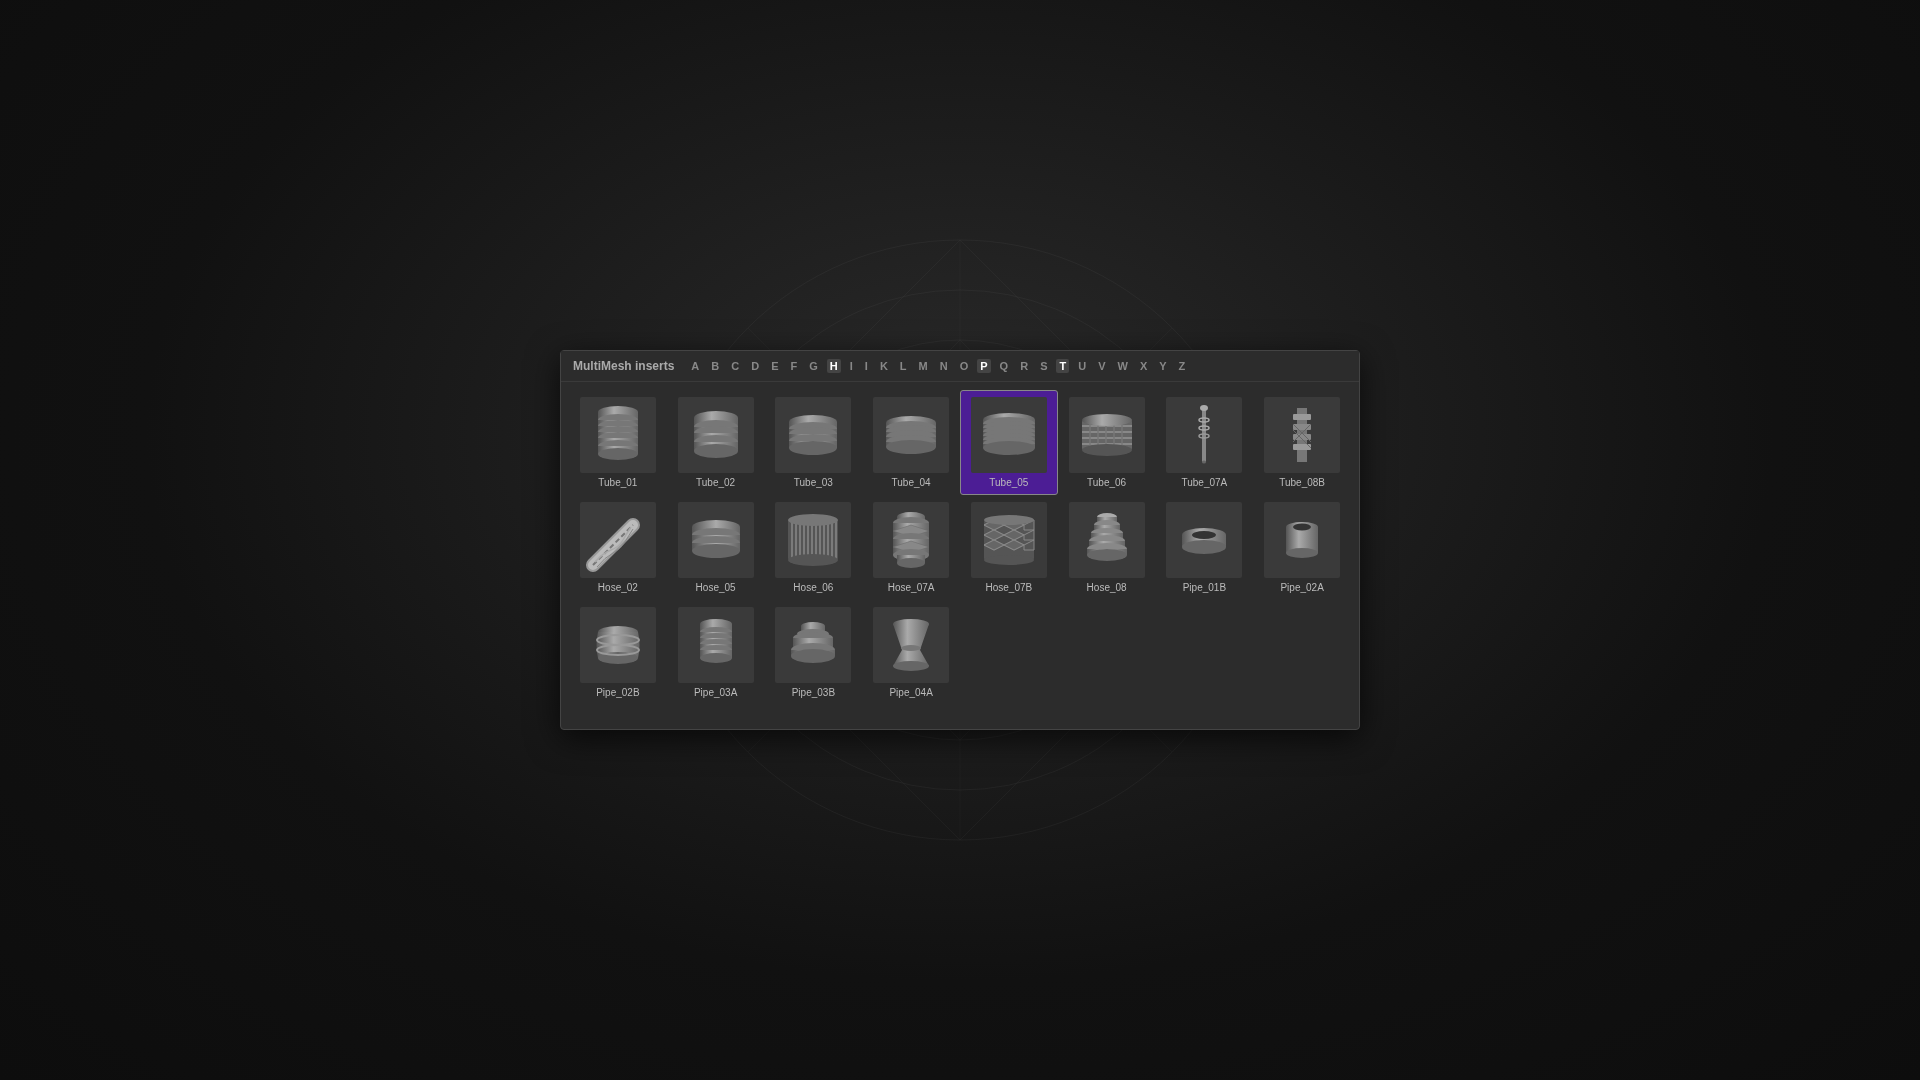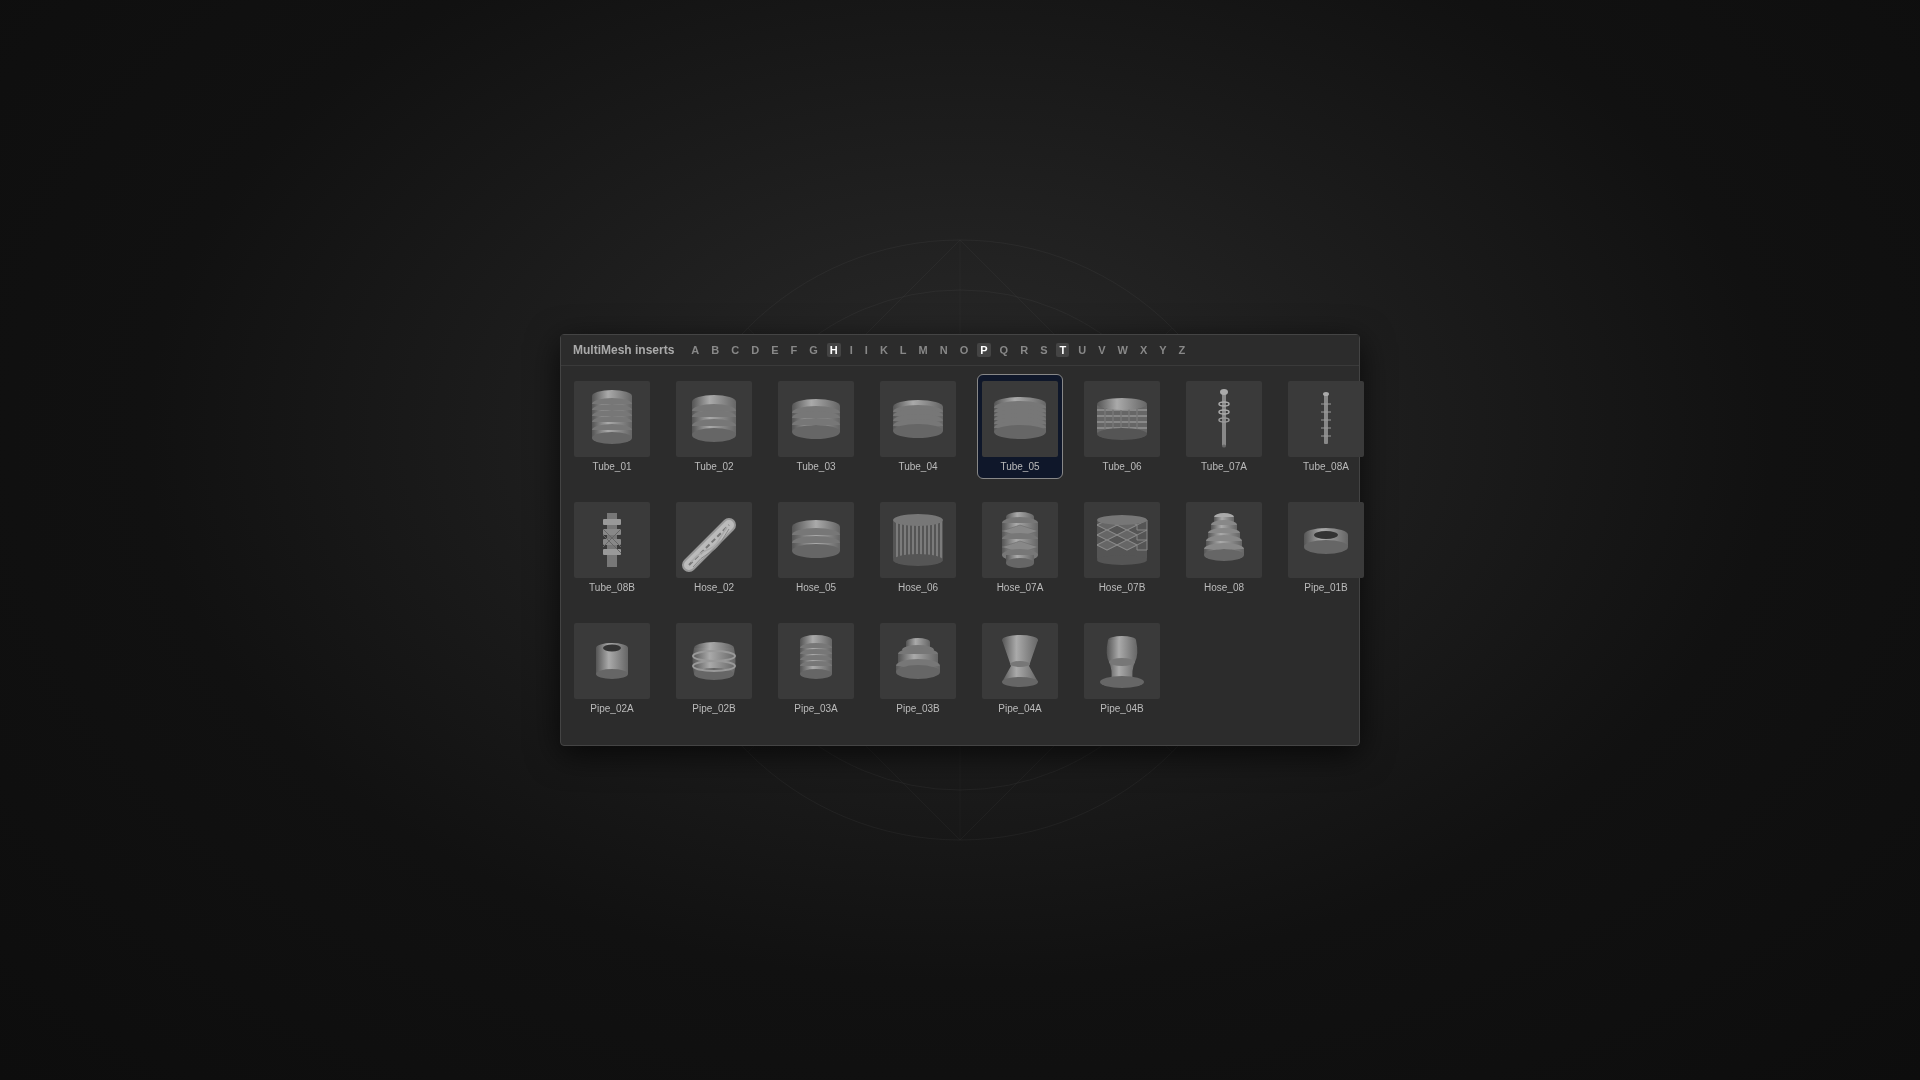--- a/index.html
+++ b/index.html
@@ -76,39 +76,38 @@
     }
 
     .alpha-btn.highlighted {
       color: #fff;
       background: #444;
     }
 
     .items-grid {
       display: grid;
       grid-template-columns: repeat(8, 1fr);
-      gap: 16px;
+      gap: 0;
       padding: 8px;
     }
 
     .mesh-item {
       display: flex;
       flex-direction: column;
       align-items: center;
       padding: 6px 4px;
       cursor: pointer;
       border-radius: 3px;
       border: 1px solid transparent;
       transition: border-color 0.1s;
     }
 
     .mesh-item.selected {
       border-color: #888;
-      background: #0f172a;
-      border-radius: 6px;
+      background: #4c1d95;
     }
 
     .mesh-thumb {
       width: 76px;
       height: 76px;
       background: #3a3a3a;
       border-radius: 2px;
       display: flex;
       align-items: center;
       justify-content: center;
@@ -354,36 +353,20 @@
 
           <ellipse cx="35" cy="20" rx="5" ry="2" fill="none" stroke="#aaa" stroke-width="1.5"></ellipse>
           <ellipse cx="35" cy="28" rx="5" ry="2" fill="none" stroke="#aaa" stroke-width="1.5"></ellipse>
           <ellipse cx="35" cy="36" rx="5" ry="2" fill="none" stroke="#999" stroke-width="1.5"></ellipse>
         </svg>
       </div>
       <span class="mesh-label">Tube_07A</span>
     </div>
 
 
-    <div class="mesh-item">
-      <div class="mesh-thumb">
-        <svg class="mesh-svg" viewBox="0 0 70 70">
-
-          <rect x="33" y="10" width="4" height="50" fill="#888" rx="1"></rect>
-          <ellipse cx="35" cy="10" rx="3" ry="2" fill="#aaa"></ellipse>
-
-          <line x1="30" y1="20" x2="40" y2="20" stroke="#999" stroke-width="1"></line>
-          <line x1="30" y1="28" x2="40" y2="28" stroke="#999" stroke-width="1"></line>
-          <line x1="30" y1="36" x2="40" y2="36" stroke="#999" stroke-width="1"></line>
-          <line x1="30" y1="44" x2="40" y2="44" stroke="#999" stroke-width="1"></line>
-          <line x1="30" y1="52" x2="40" y2="52" stroke="#999" stroke-width="1"></line>
-        </svg>
-      </div>
-      <span class="mesh-label">Tube_08A</span>
-    </div>
 
     <div class="mesh-item">
       <div class="mesh-thumb">
         <svg class="mesh-svg" viewBox="0 0 70 70">
 
           <rect x="30" y="8" width="10" height="54" fill="#777"></rect>
           <rect x="26" y="14" width="18" height="6" fill="#999" rx="1"></rect>
           <rect x="26" y="24" width="18" height="6" fill="#888" rx="1"></rect>
           <rect x="26" y="34" width="18" height="6" fill="#888" rx="1"></rect>
           <rect x="26" y="44" width="18" height="6" fill="#999" rx="1"></rect>
@@ -675,34 +658,15 @@
 
           <ellipse cx="35" cy="14" rx="18" ry="5" fill="url(#pg4a)"></ellipse>
           <path d="M17,14 L26,40 L17,56 L53,56 L44,40 L53,14 Z" fill="url(#pg4a)"></path>
           <ellipse cx="35" cy="56" rx="18" ry="5" fill="#666"></ellipse>
           <ellipse cx="35" cy="38" rx="10" ry="3" fill="#777"></ellipse>
         </svg>
       </div>
       <span class="mesh-label">Pipe_04A</span>
     </div>
 
-    <div class="mesh-item">
-      <div class="mesh-thumb">
-        <svg class="mesh-svg" viewBox="0 0 70 70">
-          <defs>
-              <linearGradient id="pg4b" x1="0" y1="0" x2="1" y2="0">
-                <stop offset="0%" stop-color="#555"></stop>
-                <stop offset="40%" stop-color="#aaa"></stop>
-                <stop offset="100%" stop-color="#666"></stop>
-              </linearGradient>
-            </defs>
-
-          <ellipse cx="35" cy="14" rx="14" ry="4" fill="url(#pg4b)"></ellipse>
-          <path d="M21,14 Q18,28 22,36 Q26,44 24,56 L46,56 Q44,44 48,36 Q52,28 49,14 Z" fill="url(#pg4b)"></path>
-          <ellipse cx="35" cy="56" rx="22" ry="6" fill="#666"></ellipse>
-          <ellipse cx="35" cy="36" rx="13" ry="4" fill="#777"></ellipse>
-        </svg>
-      </div>
-      <span class="mesh-label">Pipe_04B</span>
-    </div>
 
   </div>
 </div>
 
 </body></html>

